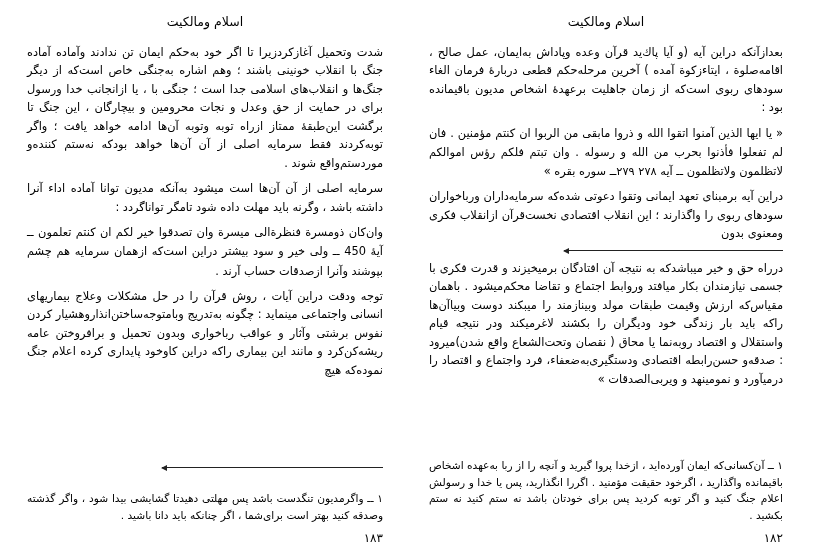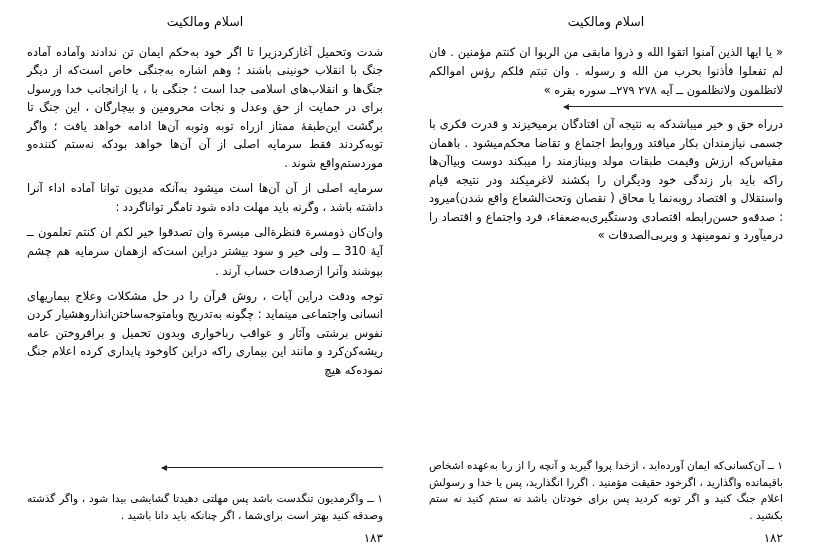--- a/index.html
+++ b/index.html
@@ -94,37 +94,39 @@
 </head>
 <body>
 
 <div class="spread">
 
   <div class="page page-left" style="order:2;">
     <div class="running-head">اسلام ومالكيت</div>
     <div class="body">
       <p class="para">شدت وتحميل آغازكرد‌زيرا تا اگر خود به‌حكم ايمان تن ندادند وآماده آماده جنگ با انقلاب خونينى باشند ؛ وهم اشاره به‌جنگى خاص است‌كه از ديگر جنگ‌ها و انقلاب‌هاى اسلامى جدا است ؛ جنگى با ، يا ازانجانب خدا ورسول براى در حمايت از حق وعدل و نجات محرومين و بيچارگان ، اين جنگ تا برگشت اين‌طبقهٔ ممتاز از‌راه توبه وتوبه آن‌ها ادامه خواهد يافت ؛ واگر توبه‌كردند فقط سرمايه اصلى از آن آن‌ها خواهد بودكه نه‌ستم كننده‌و مورد‌ستم‌واقع شوند .</p>
       <p class="para">سرمايه اصلى از آن آن‌ها است ميشود به‌آنكه مديون توانا آماده اداء آنرا داشته باشد ، وگرنه بايد مهلت داده شود تا‌مگر توانا‌گردد :</p>
-      <p class="verse">وان‌كان ذومسرة فنظرةالى ميسرة وان تصدقوا خير لكم ان كنتم تعلمون ــ آيهٔ 310 ــ ولى خير و سود بيشتر دراين است‌كه ازهمان سرمايه هم چشم بپوشند وآنرا ازصدقات حساب آرند .</p>
+      <p class="verse">وان‌كان ذومسرة فنظرةالى ميسرة وان تصدقوا خير لكم ان كنتم تعلمون ــ آيهٔ 450 ــ ولى خير و سود بيشتر دراين است‌كه ازهمان سرمايه هم چشم بپوشند وآنرا ازصدقات حساب آرند .</p>
       <p class="para">توجه ودقت دراين آيات ، روش قرآن را در حل مشكلات وعلاج بيماريهاى انسانى واجتماعى مينمايد : چگونه به‌تدريج وبامتوجه‌ساختن‌انذار‌وهشيار كردن نفوس برشتى وآثار و عواقب رباخوارى وبدون تحميل و برافروختن عامه ريشه‌كن‌كرد و مانند اين بيمارى را‌كه دراين كاوخود پايدارى كرده اعلام جنگ نموده‌كه هيچ</p>
     </div>
     <div class="spacer"></div>
     <div class="rule-wrap">
       <div class="rule"></div>
     </div>
     <div class="footnotes">
       <p class="footnote">۱ ــ واگر‌مديون تنگدست باشد پس مهلتى دهيد‌تا گشايشى بيدا شود ، واگر گذشته وصدقه كنيد بهتر است براى‌شما ، اگر چنانكه بايد دانا باشيد .</p>
     </div>
     <div class="page-number">۱۸۳</div>
   </div>
 
   <div class="page page-right" style="order:1;">
     <div class="running-head">اسلام ومالكيت</div>
     <div class="body">
+      <p class="para">بعدازآنكه دراين آيه (و آيا پاك‌يد قرآن وعده وپاداش به‌ايمان، عمل صالح ، اقامه‌صلوة ، ايتاءزكوة آمده ) آخرين مرحله‌حكم قطعى دربارهٔ فرمان الغاء سودهاى ربوى است‌كه از زمان جاهليت برعهدهٔ اشخاص مديون باقيمانده بود :</p>
       <p class="verse">« يا ايها الذين آمنوا اتقوا الله و ذروا مابقى من الربوا ان كنتم مؤمنين . فان لم تفعلوا فأذنوا بحرب من الله و رسوله . وان تبتم فلكم رؤس اموالكم لاتظلمون ولاتظلمون ــ آيه ۲۷۸ ۲۷۹ــ سوره بقره »</p>
+      <p class="para">دراين آيه برمبناى تعهد ايمانى وتقوا دعوتى شده‌كه سرمايه‌داران ورباخواران سودهاى ربوى را واگذارند ؛ اين انقلاب اقتصادى نخست‌قرآن از‌انقلاب فكرى ومعنوى بدون</p>
       <div class="rule-wrap">
         <div class="rule"></div>
       </div>
       <p class="para">درراه حق و خير ميباشد‌كه به نتيجه آن افتادگان برميخيزند و قدرت فكرى با جسمى نيازمندان بكار ميافتد وروابط اجتماع و تقاضا محكم‌ميشود . باهمان مقياس‌كه ارزش وقيمت طبقات مولد وبينازمند را ميبكند دوست وبياآن‌ها را‌كه بايد بار زندگى خود وديگران را بكشند لاغرميكند ودر نتيجه قيام واستقلال و اقتصاد روبه‌نما يا محاق ( نقصان وتحت‌الشعاع واقع شدن)ميرود : صدقه‌و حسن‌رابطه اقتصادى ودستگيرى‌به‌ضعفاء، فرد واجتماع و اقتصاد را درميآورد و نمومينهد و ويربى‌الصدقات »</p>
     </div>
     <div class="spacer"></div>
     <div class="footnotes">
       <p class="footnote">۱ ــ آن‌كسانى‌كه ايمان آورده‌ايد ، ازخدا پروا گيريد و آنچه را از ربا به‌عهده اشخاص باقيمانده واگذاريد ، اگرخود حقيقت مؤمنيد . اگر‌را انگذاريد، پس يا خدا و رسولش اعلام جنگ كنيد و اگر توبه كرديد پس براى خودتان باشد نه ستم كنيد نه ستم بكشيد .</p>
     </div>
     <div class="page-number">۱۸۲</div>

